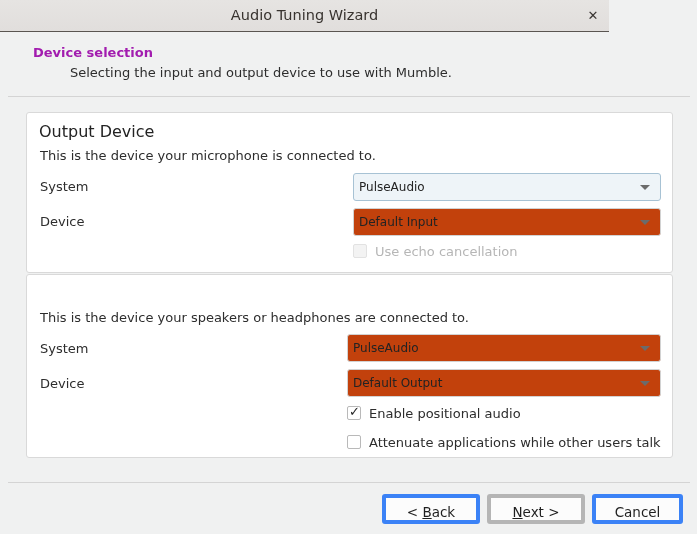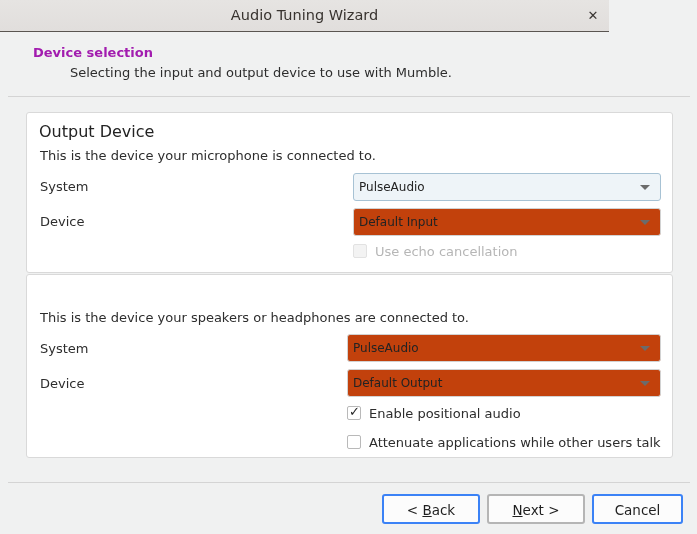--- a/index.html
+++ b/index.html
@@ -192,21 +192,21 @@
   .checkrow.disabled .check-label {
     color: #b6b6b6;
   }
 
   
   .btn {
     position: absolute;
     top: 494px;
     height: 30px;
     background: #fcfcfc;
-    border: 2px solid #3b82f6;
+    border: 4px solid #3b82f6;
     border-radius: 3px;
     box-sizing: border-box;
     font-size: 13.5px;
     color: #1f1f1f;
     text-align: center;
     line-height: 28px;
     cursor: default;
     font-family: "DejaVu Sans", "Liberation Sans", sans-serif;
   }
   .btn.default { border-color: #b5b5b5; }

